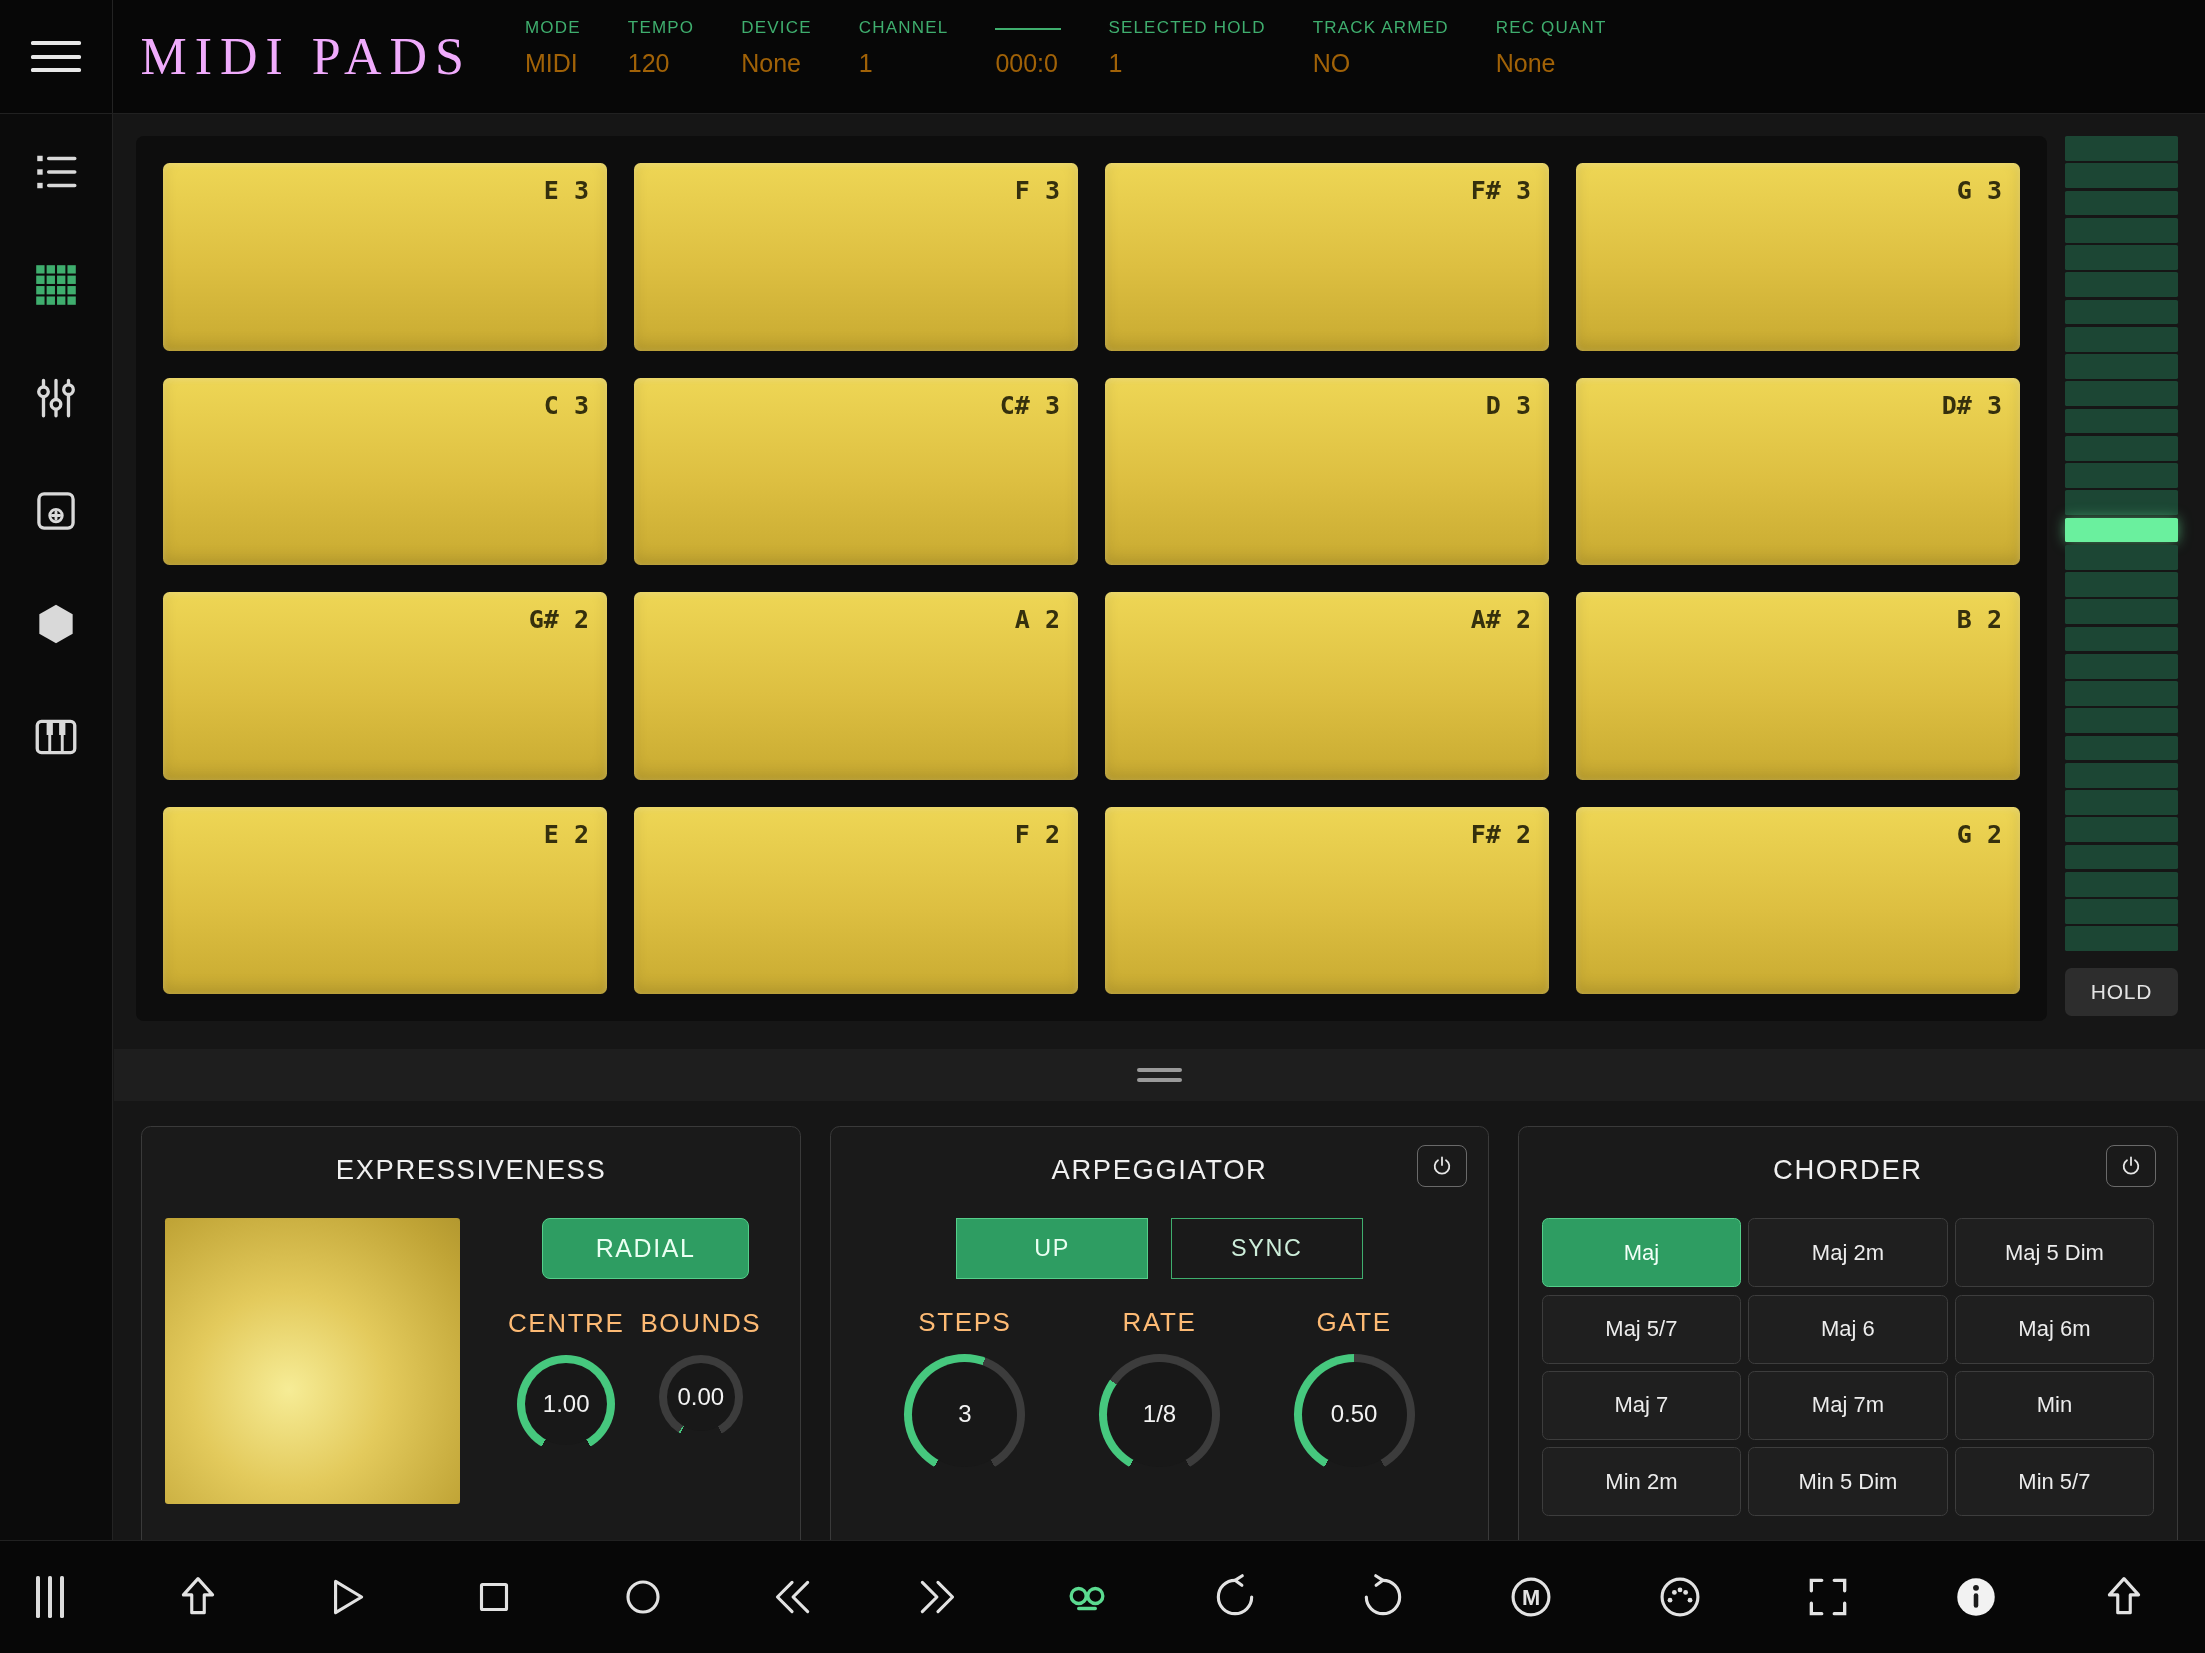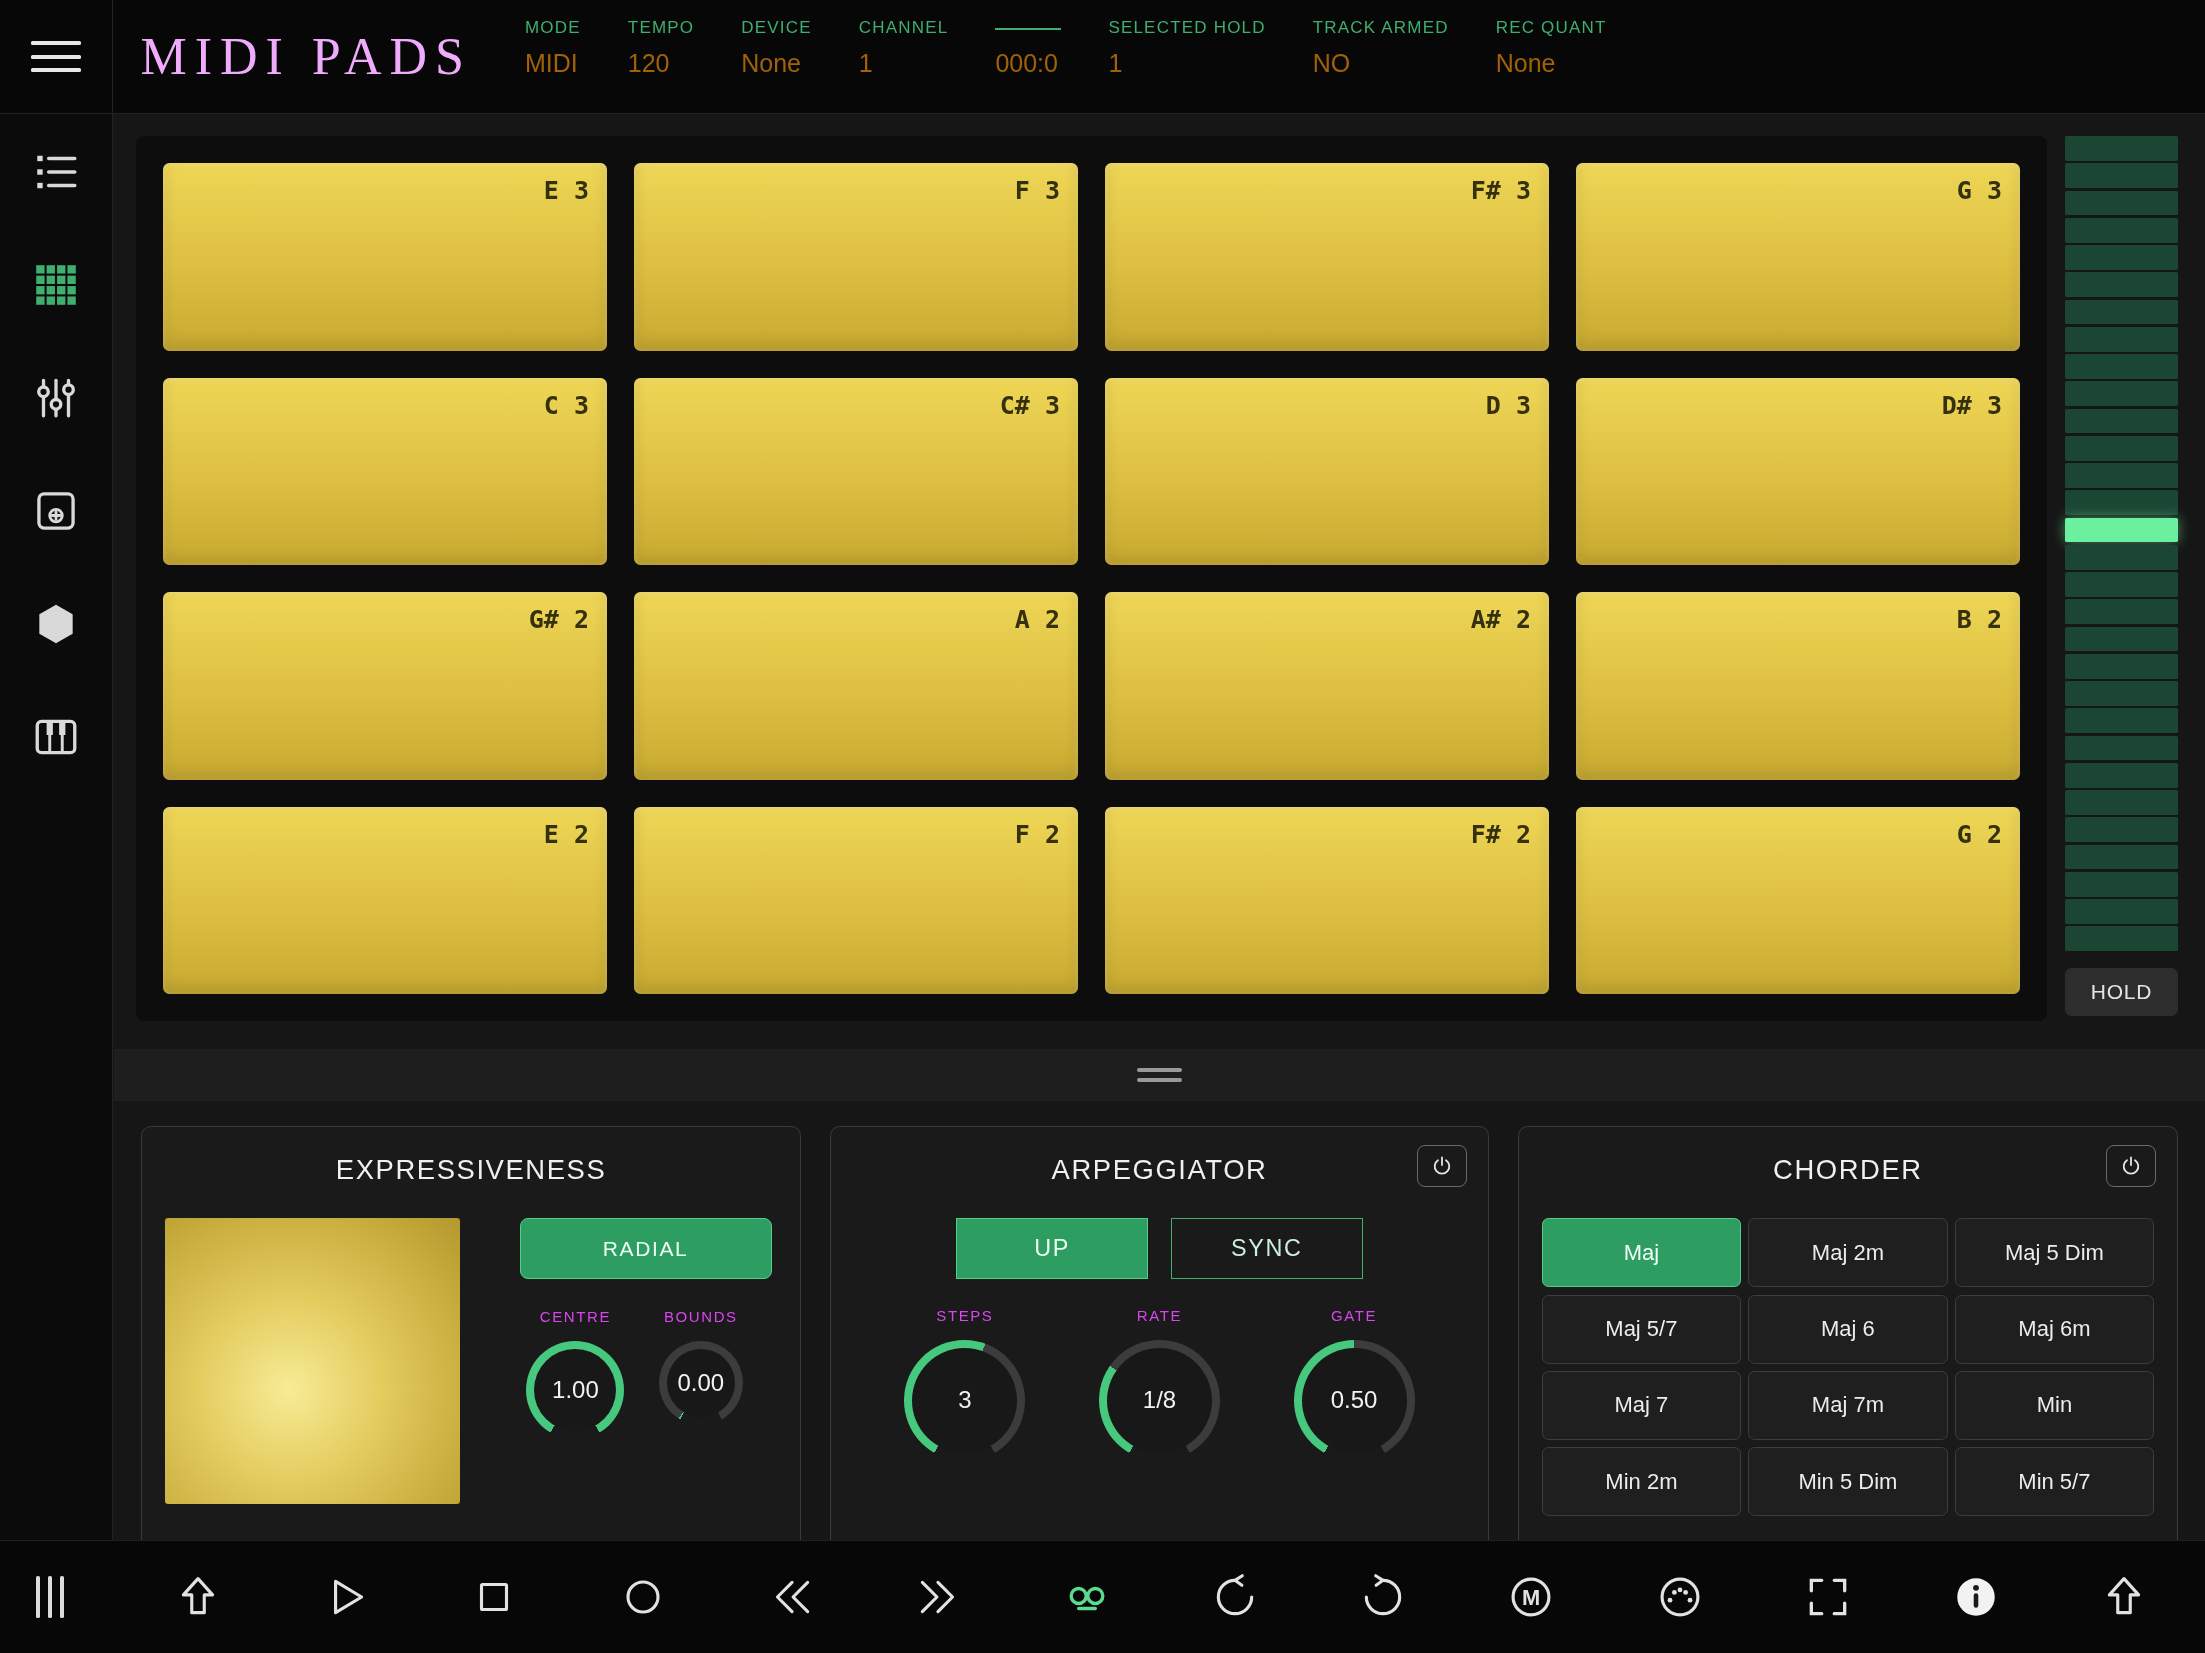--- a/index.html
+++ b/index.html
@@ -67,27 +67,27 @@
     position:relative; padding-top:27.4px;}
   .panel-title{ text-align:center; font-size:27.4px; letter-spacing:1.6px; color:#f0f0f0;}
   .power-btn{ position:absolute; top:18px; right:21px; width:50px; height:42px;
     border:0.8px solid #6a6a6a; border-radius:8px; display:flex; align-items:center; justify-content:center; cursor:pointer;}
   .power-btn svg{ width:24px; height:24px;}
 
   .exp-body{ display:flex; gap:32px; padding:0 22.6px; margin-top:32px;}
   .xy-pad{ flex:none; width:295px; height:286px; border-radius:3.2px; cursor:crosshair;
     background:radial-gradient(circle at 42% 60%, #f6ec96 0%, #e3ca5c 40%, #c0a436 85%, #b3982f 100%);}
   .exp-right{ flex:1; display:flex; flex-direction:column; align-items:center;}
-  .mode-btn{ width:252px; height:61px; background:var(--btn-green); border:0.8px solid var(--btn-green-br);
-    border-radius:8px; color:#eafff2; font-size:21px; letter-spacing:1.6px;
+  .mode-btn{ width:207px; height:61px; background:var(--btn-green); border:0.8px solid var(--btn-green-br);
+    border-radius:8px; color:#eafff2; font-size:25px; letter-spacing:1.6px;
     display:flex; align-items:center; justify-content:center; cursor:pointer;margin-left:22px;}
   .knob-row{ display:flex; justify-content:space-evenly; width:100%; margin-top:29px; align-items:flex-start;}
 
   .knob-group{ display:flex; flex-direction:column; align-items:center; gap:16px;}
-  .knob-label{ font-size:15px; letter-spacing:1.6px; color:#d946ef;}
+  .knob-label{ font-size:26px; letter-spacing:1.6px; color:#fdba74;}
   .knob{ position:relative; border-radius:50%; display:flex; align-items:center; justify-content:center; cursor:pointer;}
   .knob::after{ content:""; position:absolute; inset:8px; border-radius:50%; background:#181818;}
   .knob .val{ position:relative; z-index:1; font-size:24px; color:#f2f2f2;}
   .knob.lg{ width:98px; height:98px;}
   .knob.sm{ width:84px; height:84px;}
   .knob.xl{ width:121px; height:121px;}
 
   .arp-buttons{ display:flex; justify-content:center; gap:22.6px; margin-top:32px;}
   .arp-btn{ width:192px; height:61px; border-radius:0; font-size:23.4px; letter-spacing:1.6px;
     display:flex; align-items:center; justify-content:center; cursor:pointer;}

